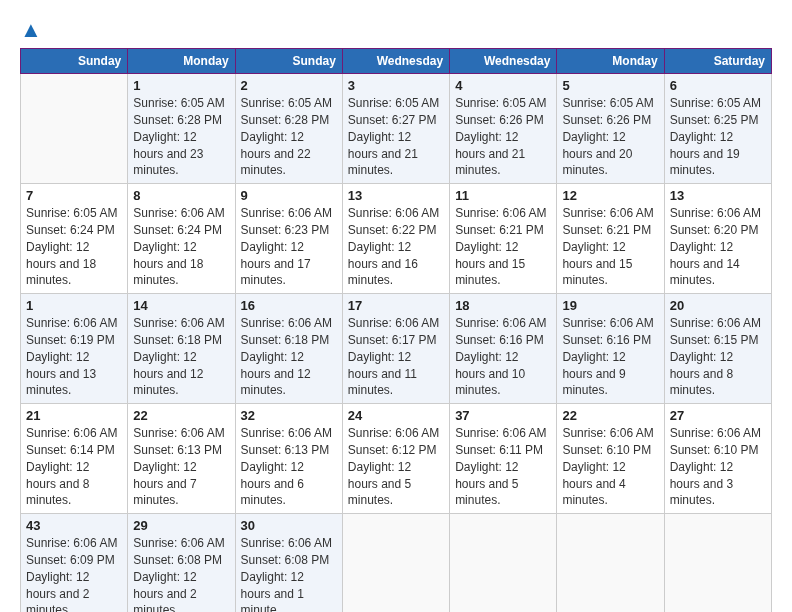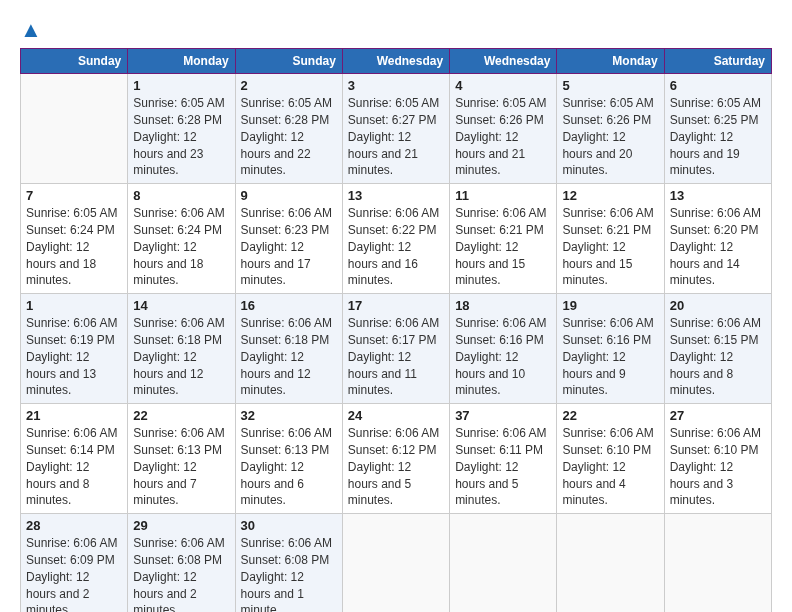--- a/index.html
+++ b/index.html
@@ -226,21 +226,21 @@
             <span class="day-number">22</span>
             <div class="day-info">Sunrise: 6:06 AM<br>Sunset: 6:10 PM<br>Daylight: 12 hours and 4 minutes.</div>
           </td>
           <td>
             <span class="day-number">27</span>
             <div class="day-info">Sunrise: 6:06 AM<br>Sunset: 6:10 PM<br>Daylight: 12 hours and 3 minutes.</div>
           </td>
         </tr>
         <tr class="row-shade">
           <td>
-            <span class="day-number">28</span>
+            <span class="day-number">43</span>
             <div class="day-info">Sunrise: 6:06 AM<br>Sunset: 6:09 PM<br>Daylight: 12 hours and 2 minutes.</div>
           </td>
           <td>
             <span class="day-number">29</span>
             <div class="day-info">Sunrise: 6:06 AM<br>Sunset: 6:08 PM<br>Daylight: 12 hours and 2 minutes.</div>
           </td>
           <td>
             <span class="day-number">30</span>
             <div class="day-info">Sunrise: 6:06 AM<br>Sunset: 6:08 PM<br>Daylight: 12 hours and 1 minute.</div>
           </td>

